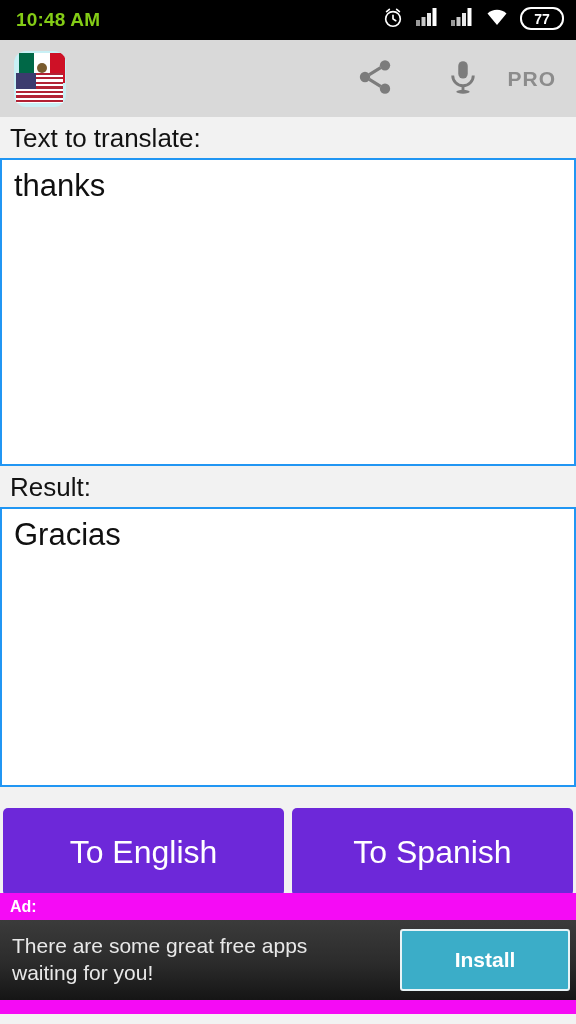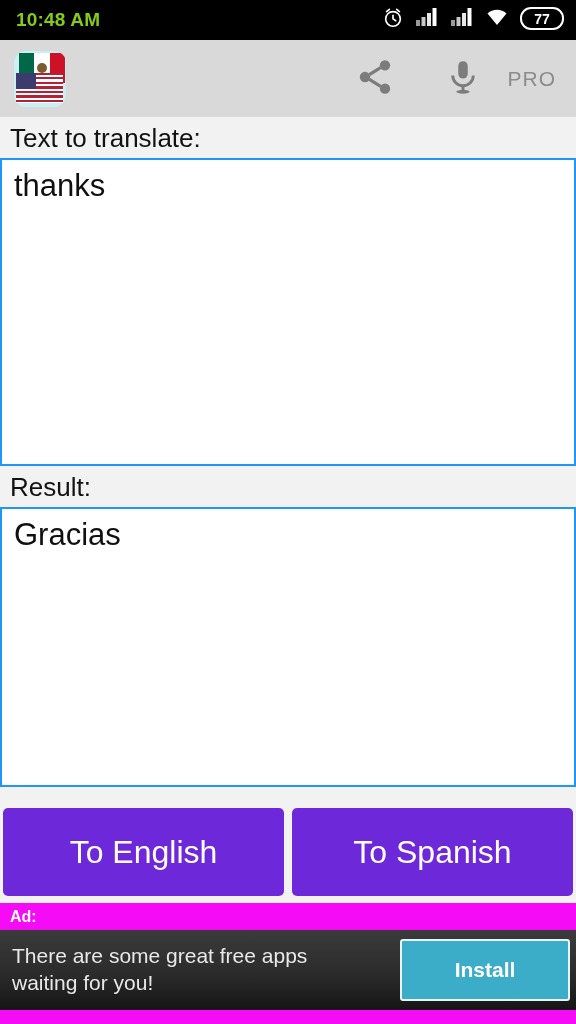--- a/index.html
+++ b/index.html
@@ -108,21 +108,21 @@
   .tb-btn {
     width: 88px;
     height: 77px;
     display: flex;
     align-items: center;
     justify-content: center;
   }
   .pro-label {
     color: #8c8c8c;
     font-size: 21px;
-    font-weight: normal;
+    font-weight: bold;
     letter-spacing: 1px;
     padding-right: 20px;
   }
 
   
   .content {
     background: #f2f2f2;
   }
   .field-label {
     font-size: 26px;
@@ -162,21 +162,21 @@
     display: flex;
     align-items: center;
     justify-content: center;
     cursor: pointer;
   }
 
   
   .ad-wrap {
     position: absolute;
     left: 0;
-    bottom: 0;
+    bottom: 10px;
     width: 576px;
   }
   .ad-label-bar {
     background: #f50bf5;
     height: 27px;
     display: flex;
     align-items: center;
     padding-left: 10px;
     box-sizing: border-box;
   }

